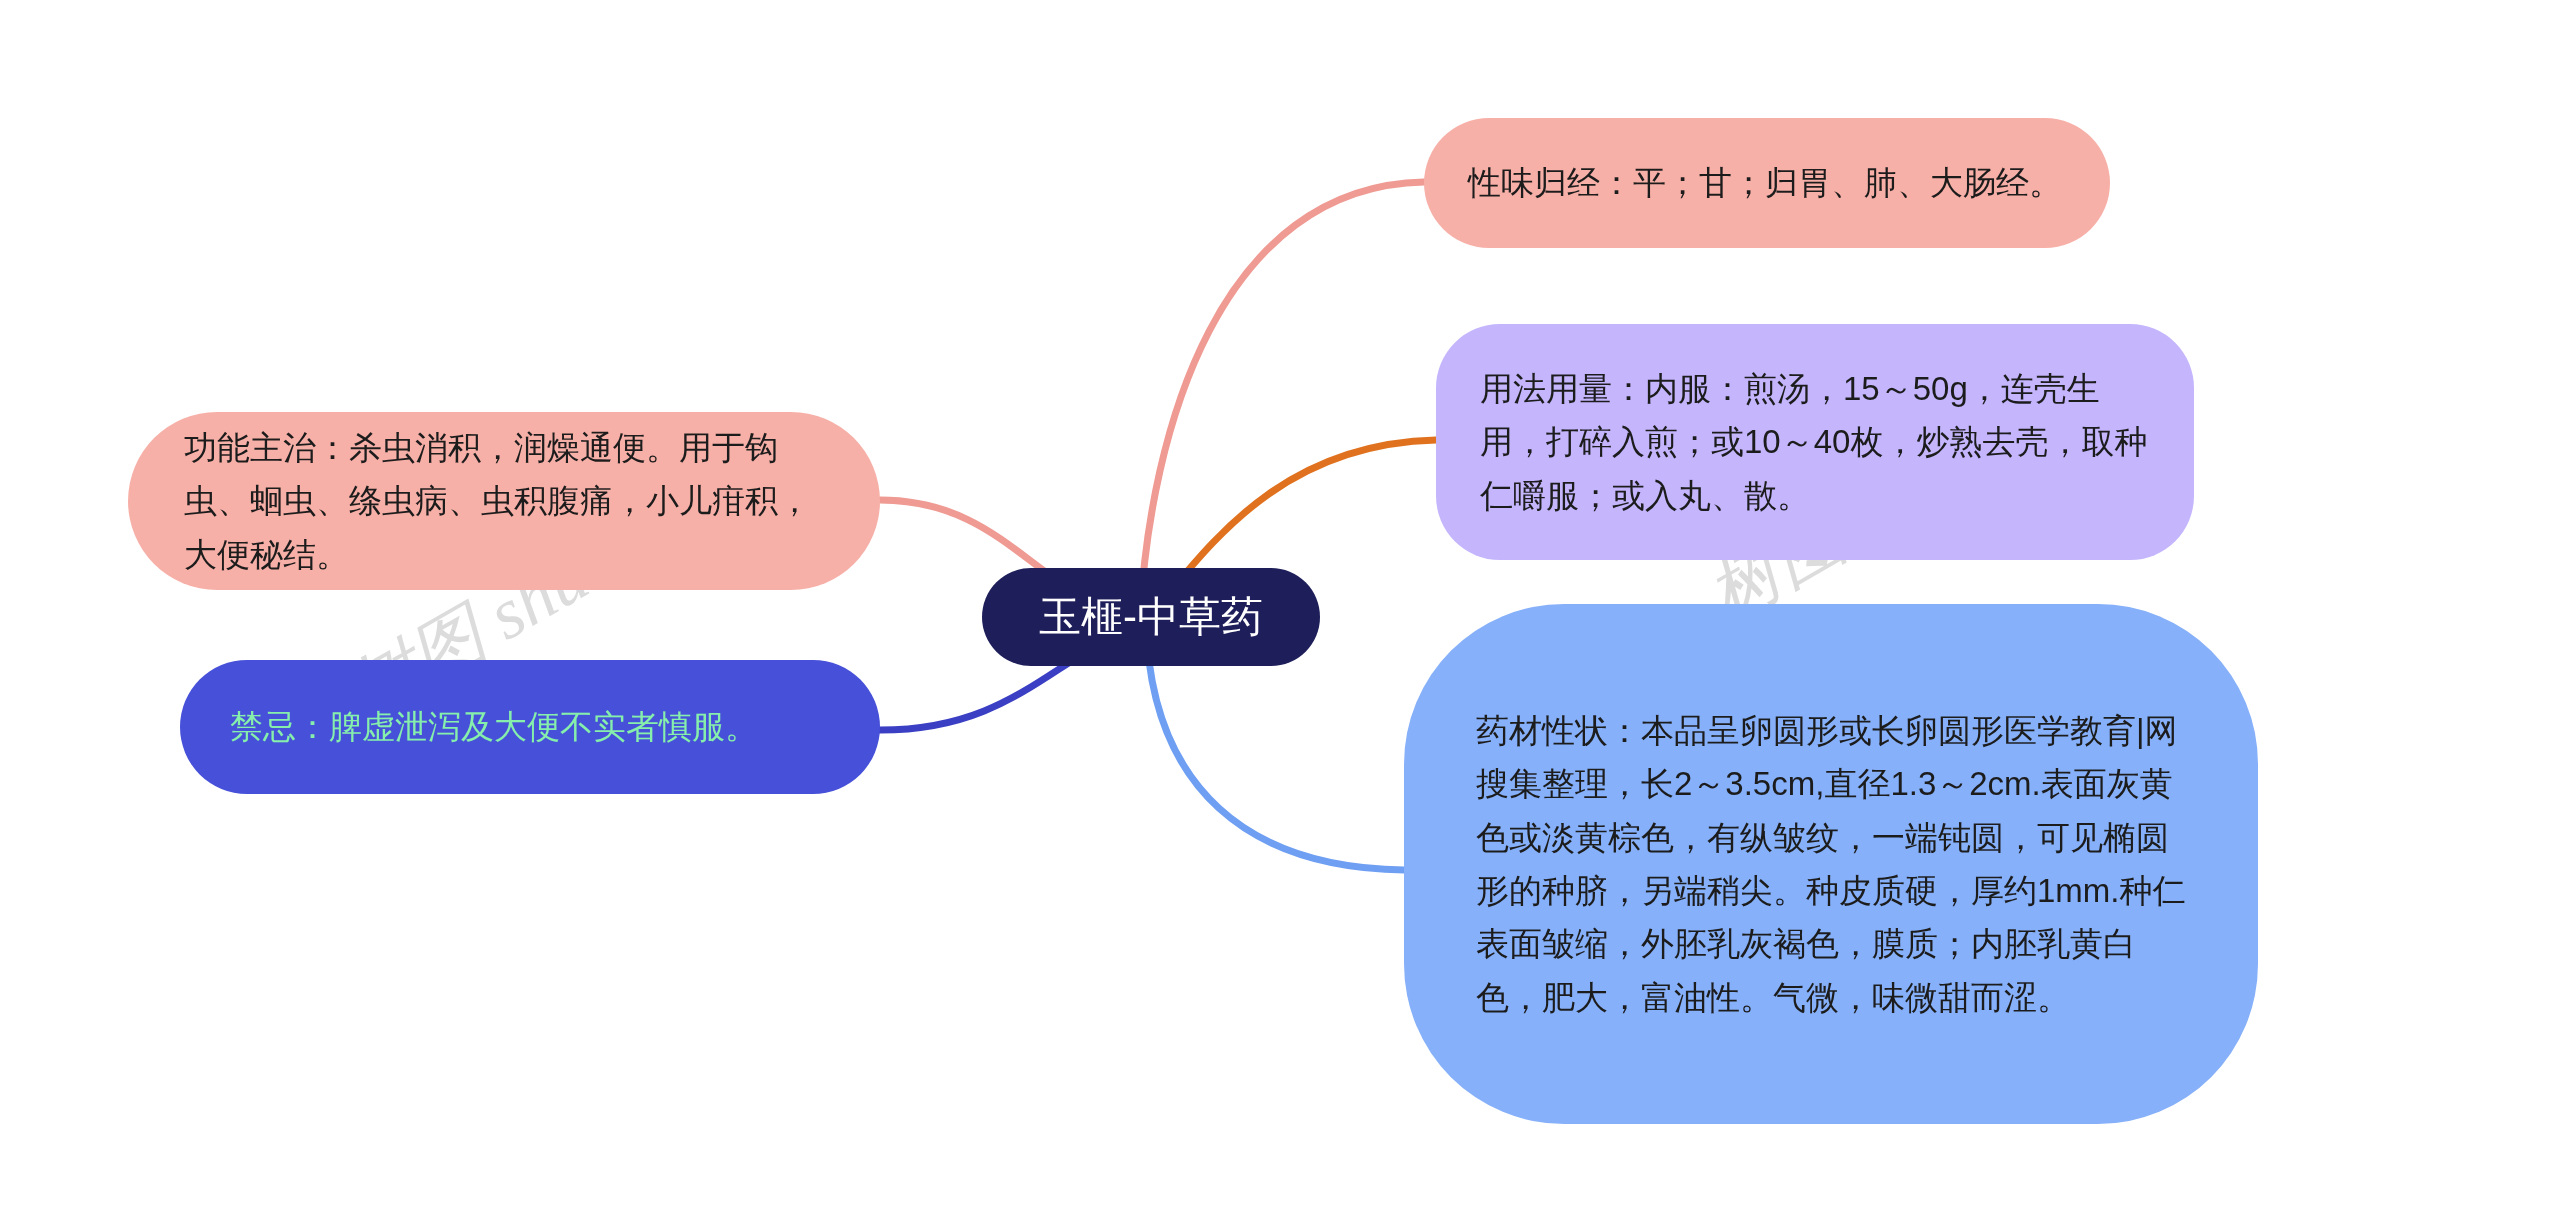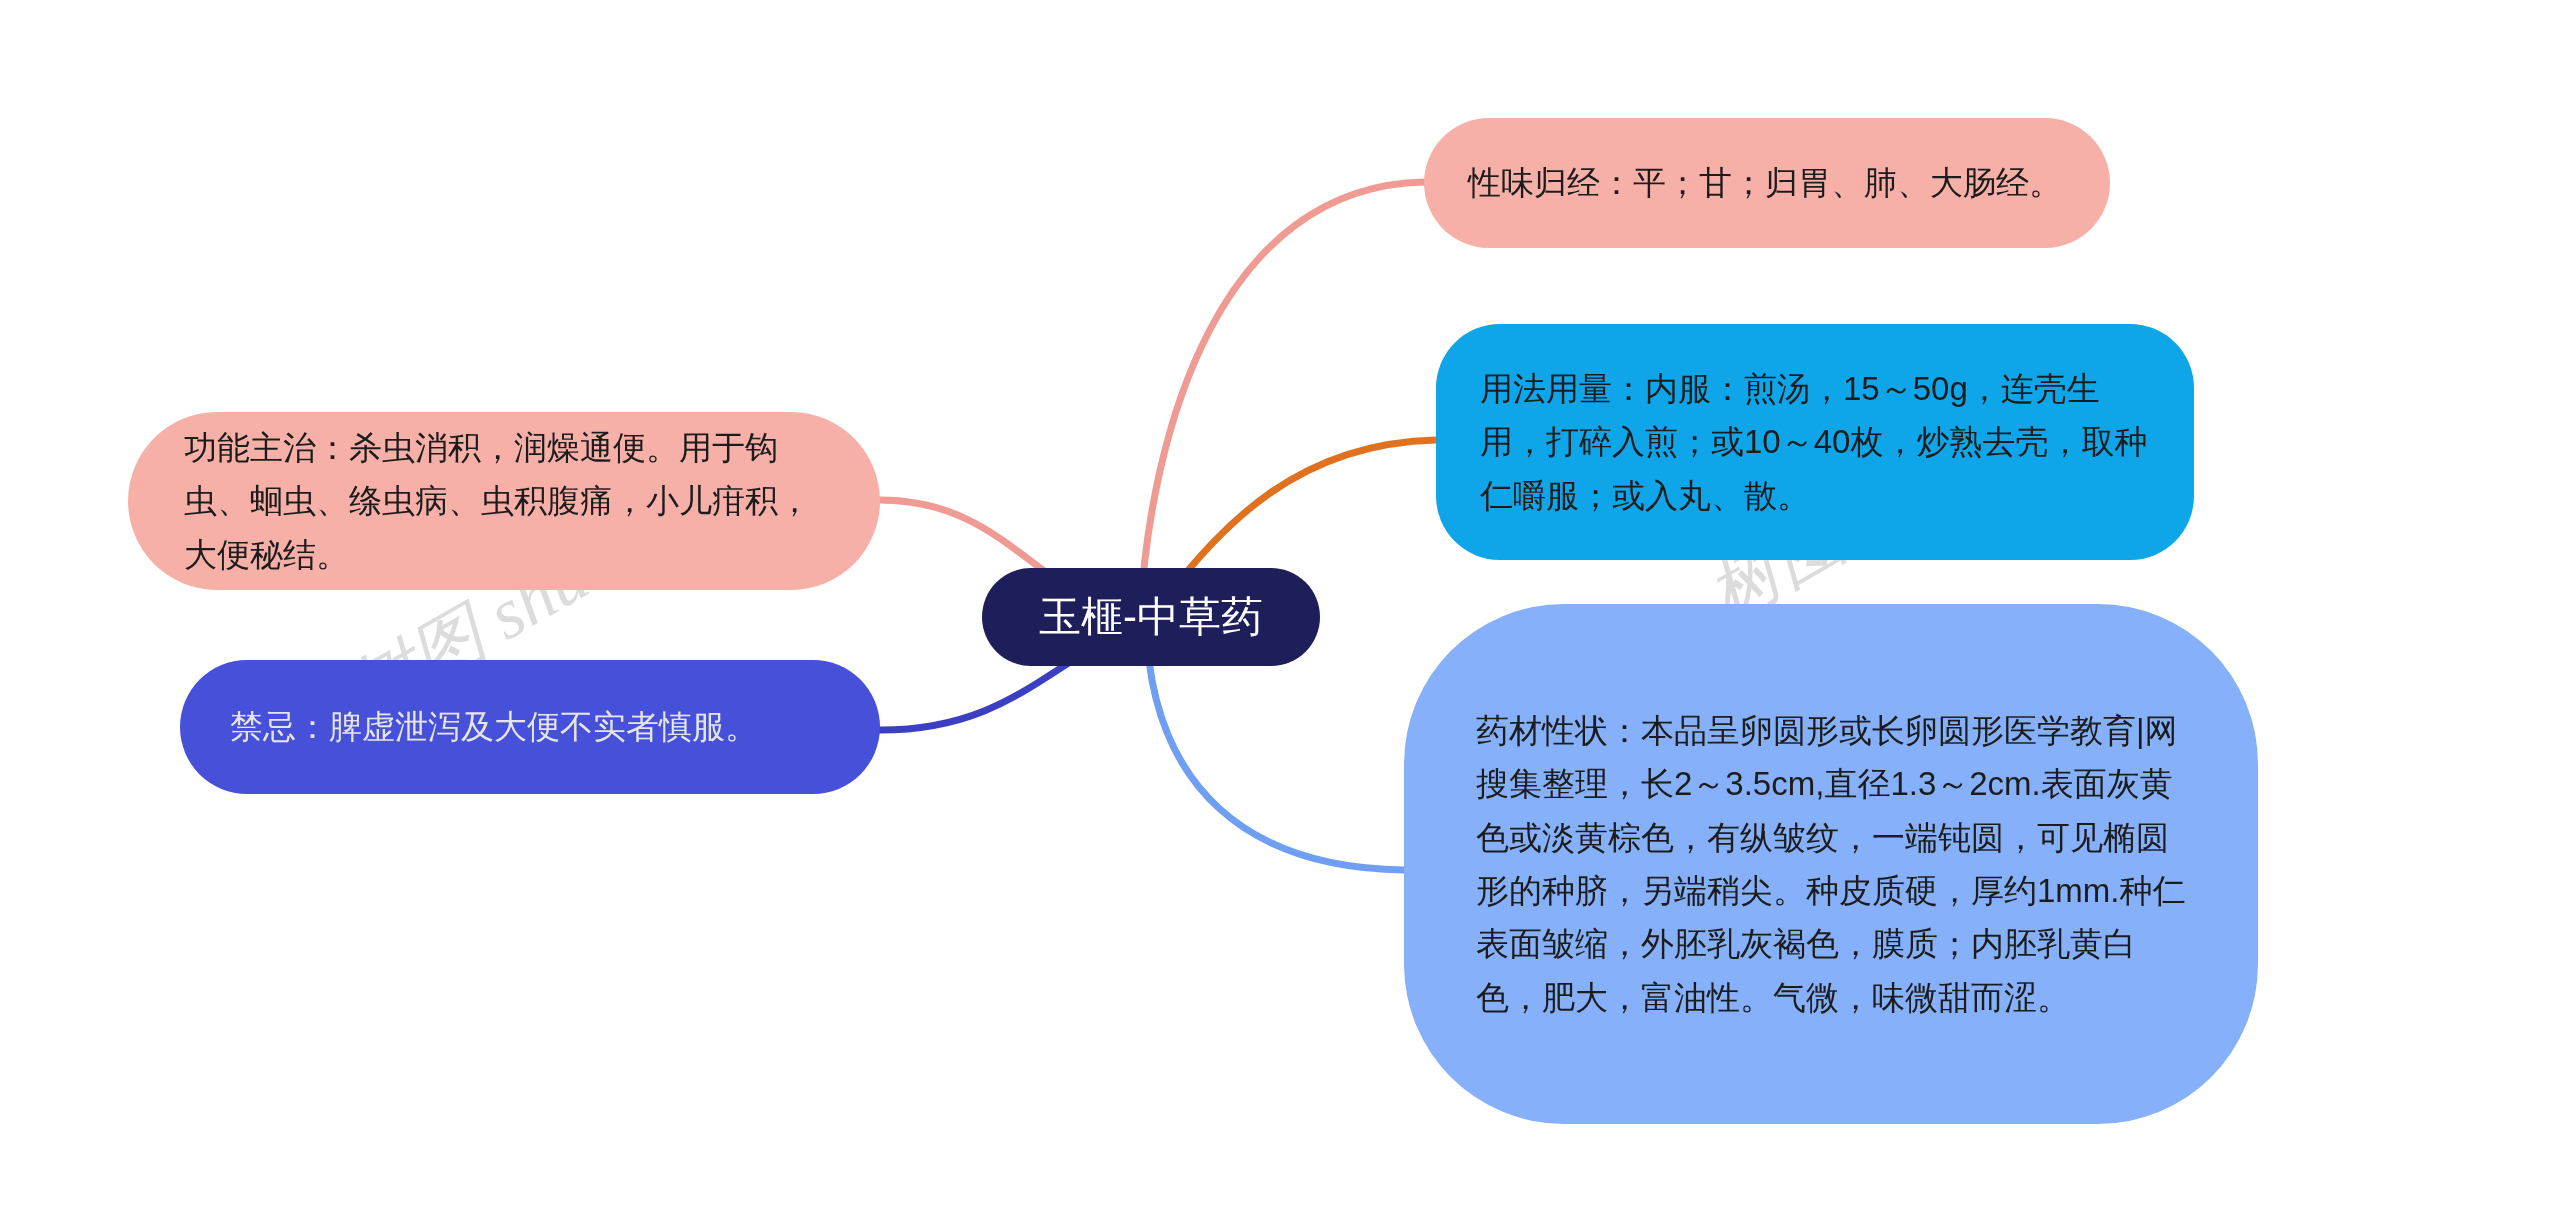--- a/index.html
+++ b/index.html
@@ -101,21 +101,21 @@
   #node-taboo {
     left: 180px;
     top: 660px;
     width: 700px;
     height: 134px;
     background: #4650d8;
     border-radius: 67px;
     padding: 0 50px;
   }
   #node-taboo .node-text {
-    color: #e5e5e5;
+    color: #86efac;
     font-size: 33px;
   }
 
   
   #node-nature {
     left: 1424px;
     top: 118px;
     width: 686px;
     height: 130px;
     background: #f7b0a8;
@@ -126,21 +126,21 @@
     color: #1c1c1c;
     font-size: 33px;
   }
 
   
   #node-dosage {
     left: 1436px;
     top: 324px;
     width: 758px;
     height: 236px;
-    background: #0ea5e9;
+    background: #c4b5fd;
     border-radius: 64px;
     padding: 0 44px;
   }
   #node-dosage .node-text {
     color: #1c1c1c;
     font-size: 33px;
   }
 
   
   #node-properties {

